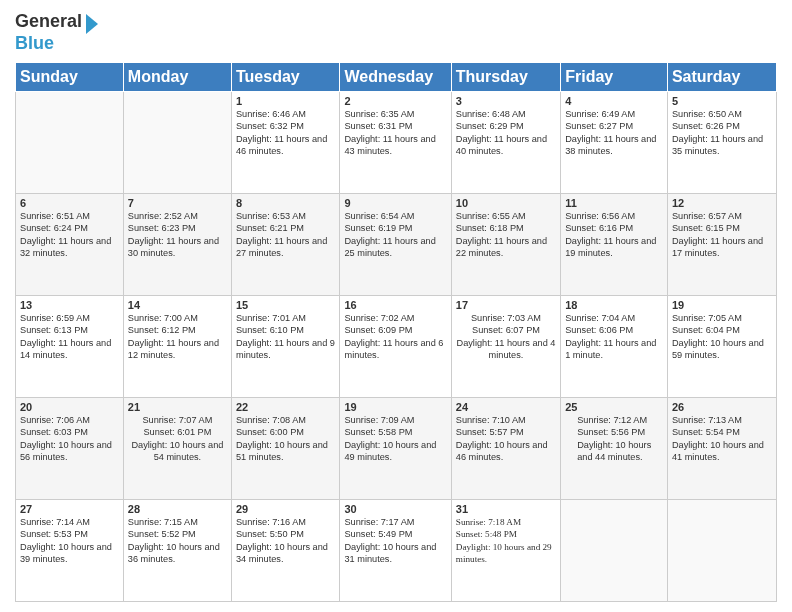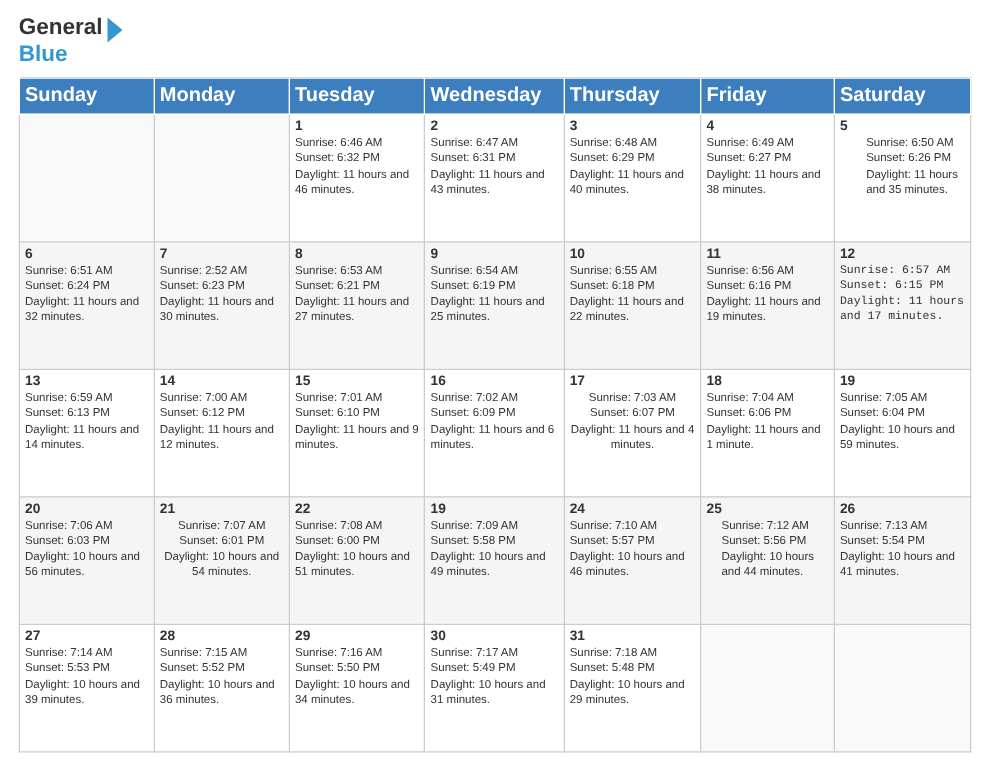--- a/index.html
+++ b/index.html
@@ -142,39 +142,39 @@
           <td class="empty"></td>
           <td class="empty"></td>
           <td>
             <span class="day-num">1</span>
             <div class="day-info" style="white-space: pre-line;">Sunrise: 6:46 AM
 Sunset: 6:32 PM
 Daylight: 11 hours and 46 minutes.</div>
           </td>
           <td>
             <span class="day-num">2</span>
-            <div class="day-info" style="white-space: pre-line;">Sunrise: 6:47 AM
+            <div class="day-info" style="white-space: pre-line;">Sunrise: 6:35 AM
 Sunset: 6:31 PM
 Daylight: 11 hours and 43 minutes.</div>
           </td>
           <td>
             <span class="day-num">3</span>
             <div class="day-info" style="white-space: pre-line;">Sunrise: 6:48 AM
 Sunset: 6:29 PM
 Daylight: 11 hours and 40 minutes.</div>
           </td>
           <td>
             <span class="day-num">4</span>
             <div class="day-info" style="white-space: pre-line;">Sunrise: 6:49 AM
 Sunset: 6:27 PM
 Daylight: 11 hours and 38 minutes.</div>
           </td>
           <td>
             <span class="day-num">5</span>
-            <div class="day-info" style="white-space: pre-line; margin-left: 21px;">Sunrise: 6:50 AM
+            <div class="day-info" style="white-space: pre-line;">Sunrise: 6:50 AM
 Sunset: 6:26 PM
 Daylight: 11 hours and 35 minutes.</div>
           </td>
         </tr>
         <tr>
           <td>
             <span class="day-num">6</span>
             <div class="day-info" style="white-space: pre-line;">Sunrise: 6:51 AM
 Sunset: 6:24 PM
 Daylight: 11 hours and 32 minutes.</div>
@@ -204,21 +204,21 @@
 Daylight: 11 hours and 22 minutes.</div>
           </td>
           <td>
             <span class="day-num">11</span>
             <div class="day-info" style="white-space: pre-line;">Sunrise: 6:56 AM
 Sunset: 6:16 PM
 Daylight: 11 hours and 19 minutes.</div>
           </td>
           <td>
             <span class="day-num">12</span>
-            <div class="day-info" style="white-space: pre-line; font-family: Liberation Mono, monospace;">Sunrise: 6:57 AM
+            <div class="day-info" style="white-space: pre-line;">Sunrise: 6:57 AM
 Sunset: 6:15 PM
 Daylight: 11 hours and 17 minutes.</div>
           </td>
         </tr>
         <tr>
           <td>
             <span class="day-num">13</span>
             <div class="day-info" style="white-space: pre-line;">Sunrise: 6:59 AM
 Sunset: 6:13 PM
 Daylight: 11 hours and 14 minutes.</div>
@@ -324,21 +324,21 @@
 Daylight: 10 hours and 34 minutes.</div>
           </td>
           <td>
             <span class="day-num">30</span>
             <div class="day-info" style="white-space: pre-line;">Sunrise: 7:17 AM
 Sunset: 5:49 PM
 Daylight: 10 hours and 31 minutes.</div>
           </td>
           <td>
             <span class="day-num">31</span>
-            <div class="day-info" style="white-space: pre-line;">Sunrise: 7:18 AM
+            <div class="day-info" style="white-space: pre-line; font-family: Liberation Serif, serif;">Sunrise: 7:18 AM
 Sunset: 5:48 PM
 Daylight: 10 hours and 29 minutes.</div>
           </td>
           <td class="empty"></td>
           <td class="empty"></td>
         </tr>
       </tbody>
   </table>
 </div>
 

